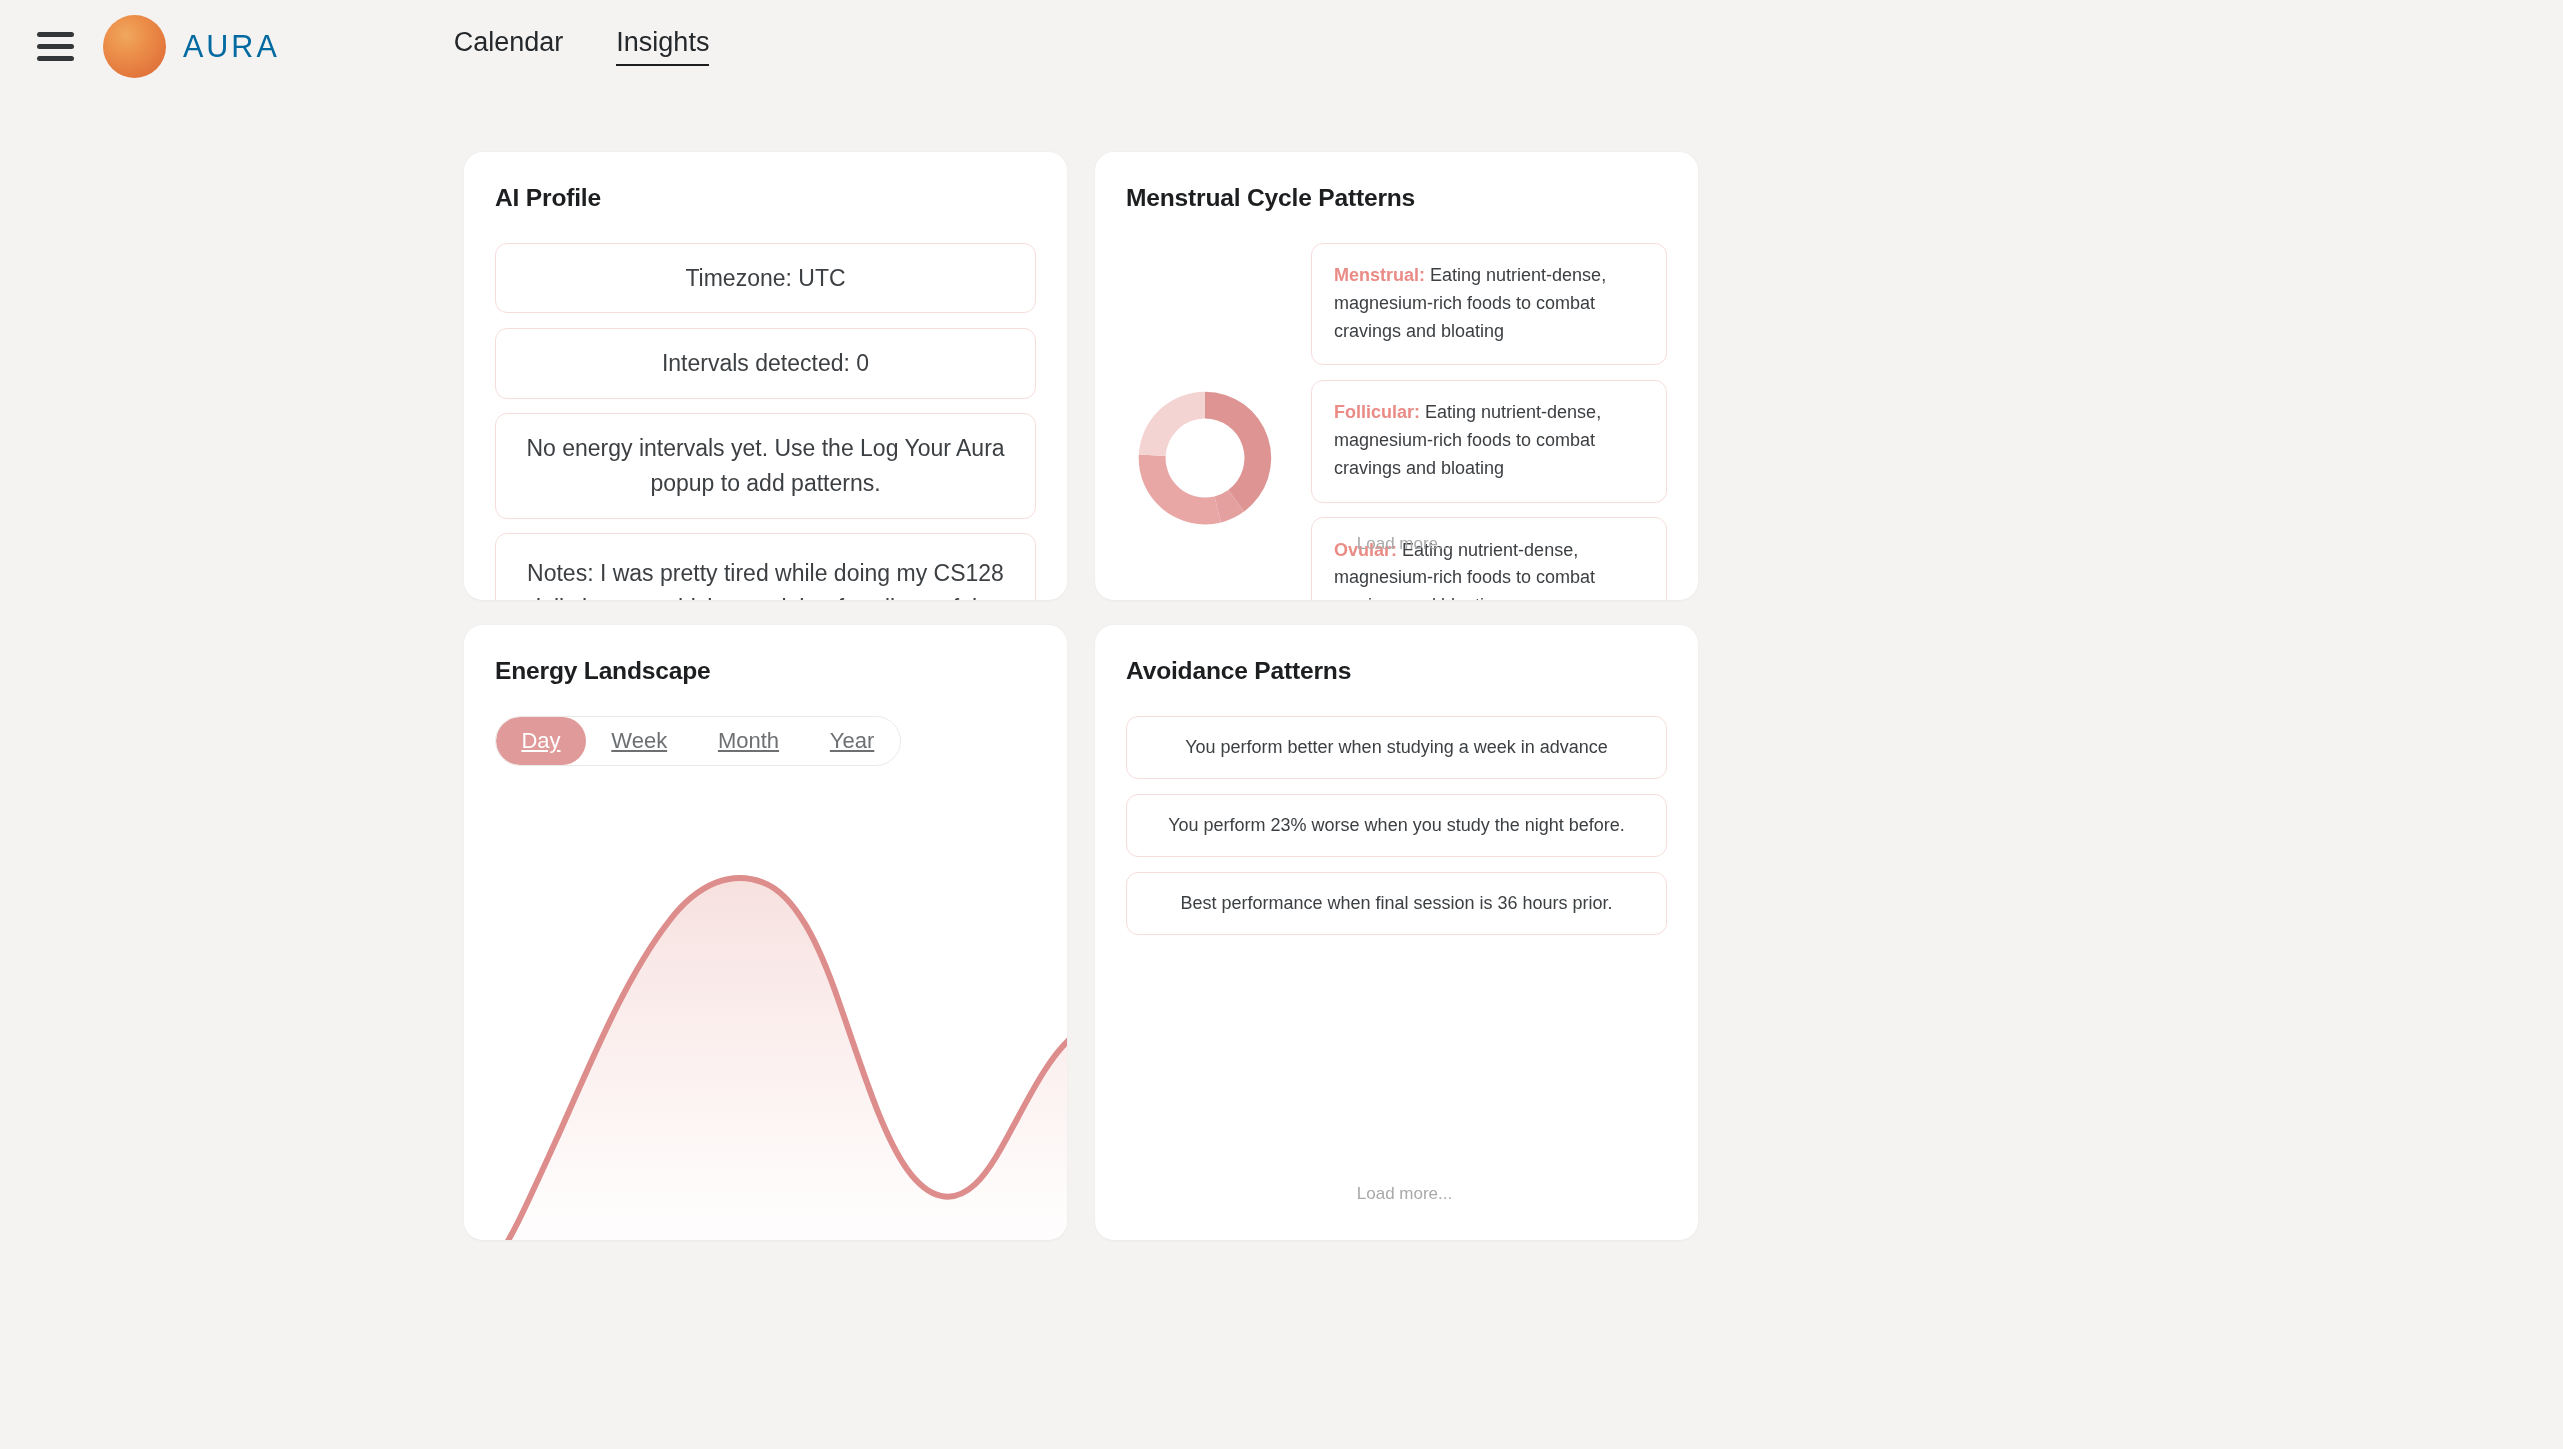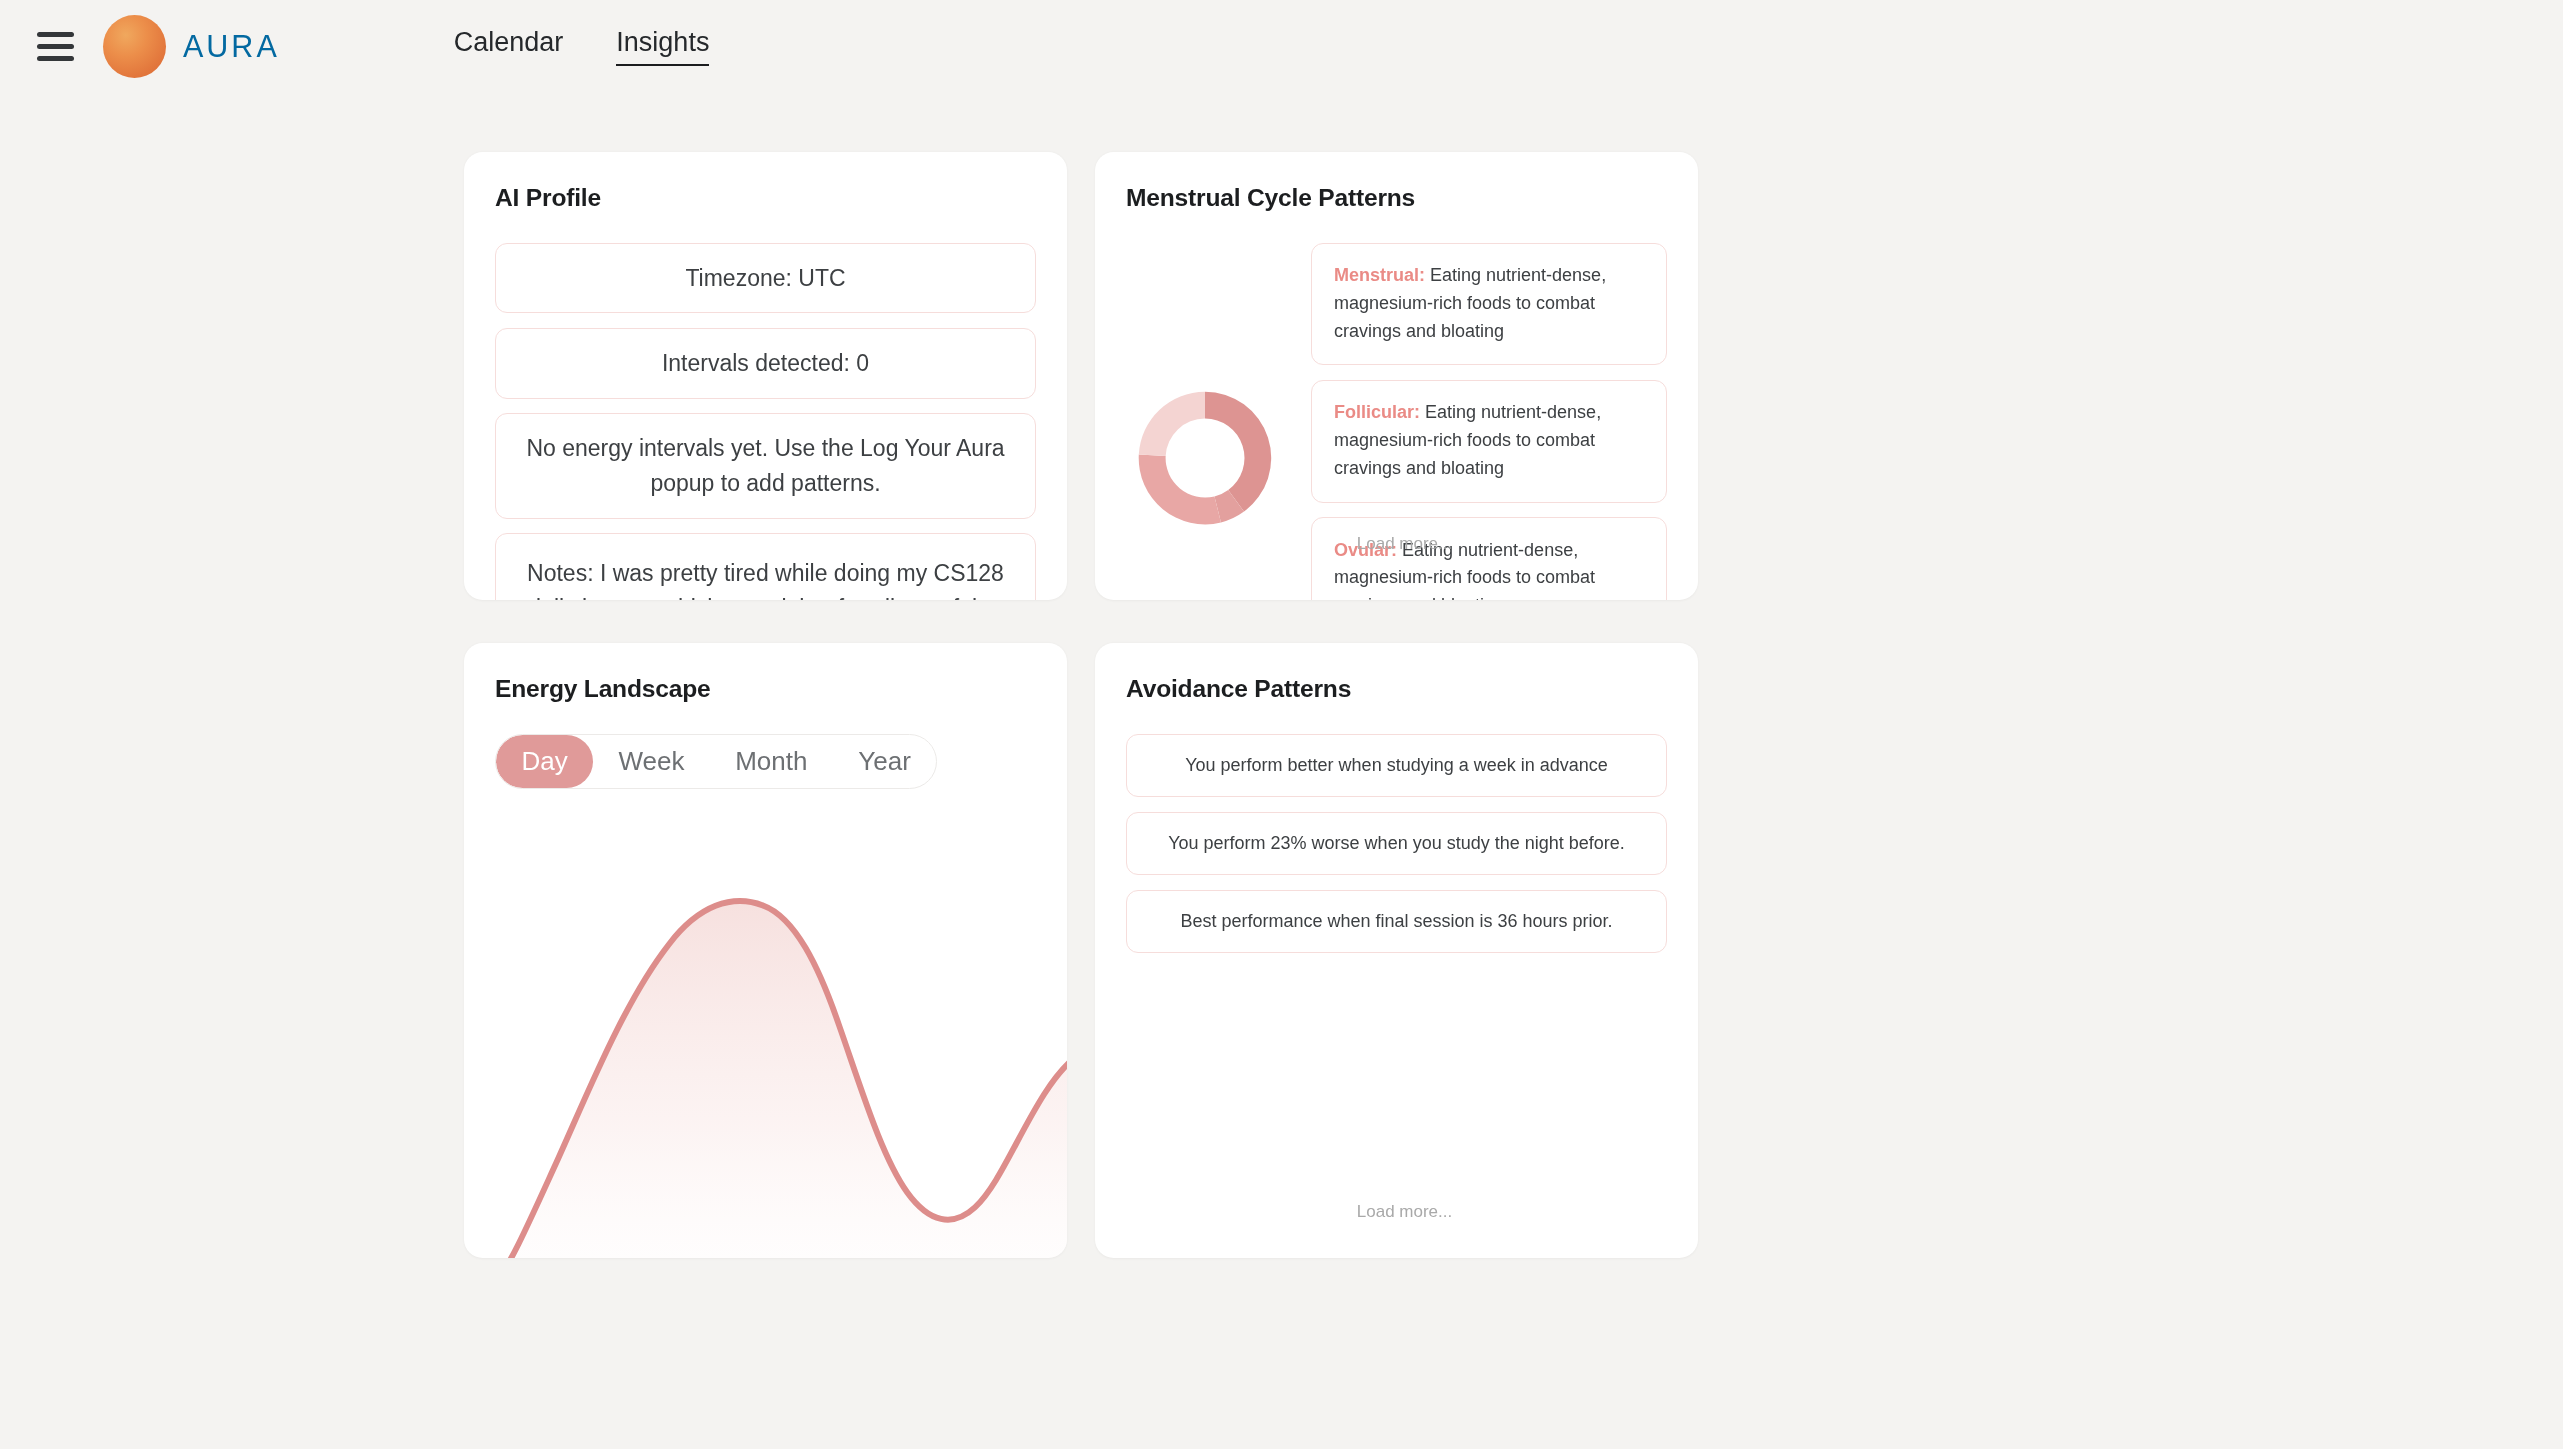--- a/index.html
+++ b/index.html
@@ -59,21 +59,21 @@
   }
   .card {
     background:#ffffff;
     border-radius:18.6px;
     box-shadow:0 0.8px 2.5px rgba(0,0,0,0.045);
     padding:32px 31px 0 31px;
     position:relative;
     overflow:hidden;
   }
   .card-top { height:448px; }
-  .card-bot { height:615px;margin-top:18px; }
+  .card-bot { height:615px; }
   .card-title {
     font-size:24.6px;
     font-weight:bold;
     color:#1c1e20;
     letter-spacing:-0.2px;
     margin-bottom:30.5px;
   }
 
   
   .pinkbox {
@@ -117,26 +117,27 @@
   .segmented {
     display:inline-flex;
     align-items:center;
     border:1.7px solid #eceae8;
     border-radius:847px;
     background:#fff;
     overflow:hidden;
     margin-bottom:13.6px;
   }
   .seg {
-    font-size:26px;
+    font-size:22px;
     color:#6d7073;
     padding:11px 25.4px;
     cursor:pointer;
     border-radius:847px;
     white-space:nowrap;
+    text-decoration:underline;
   }
   .seg.active { background:#e09a99; color:#ffffff; }
 
   .chart-wrap { margin-top:22px; }
 
   
   .av-item {
     border:1.7px solid #f6dddb;
     border-radius:12px;
     padding:20.3px;

